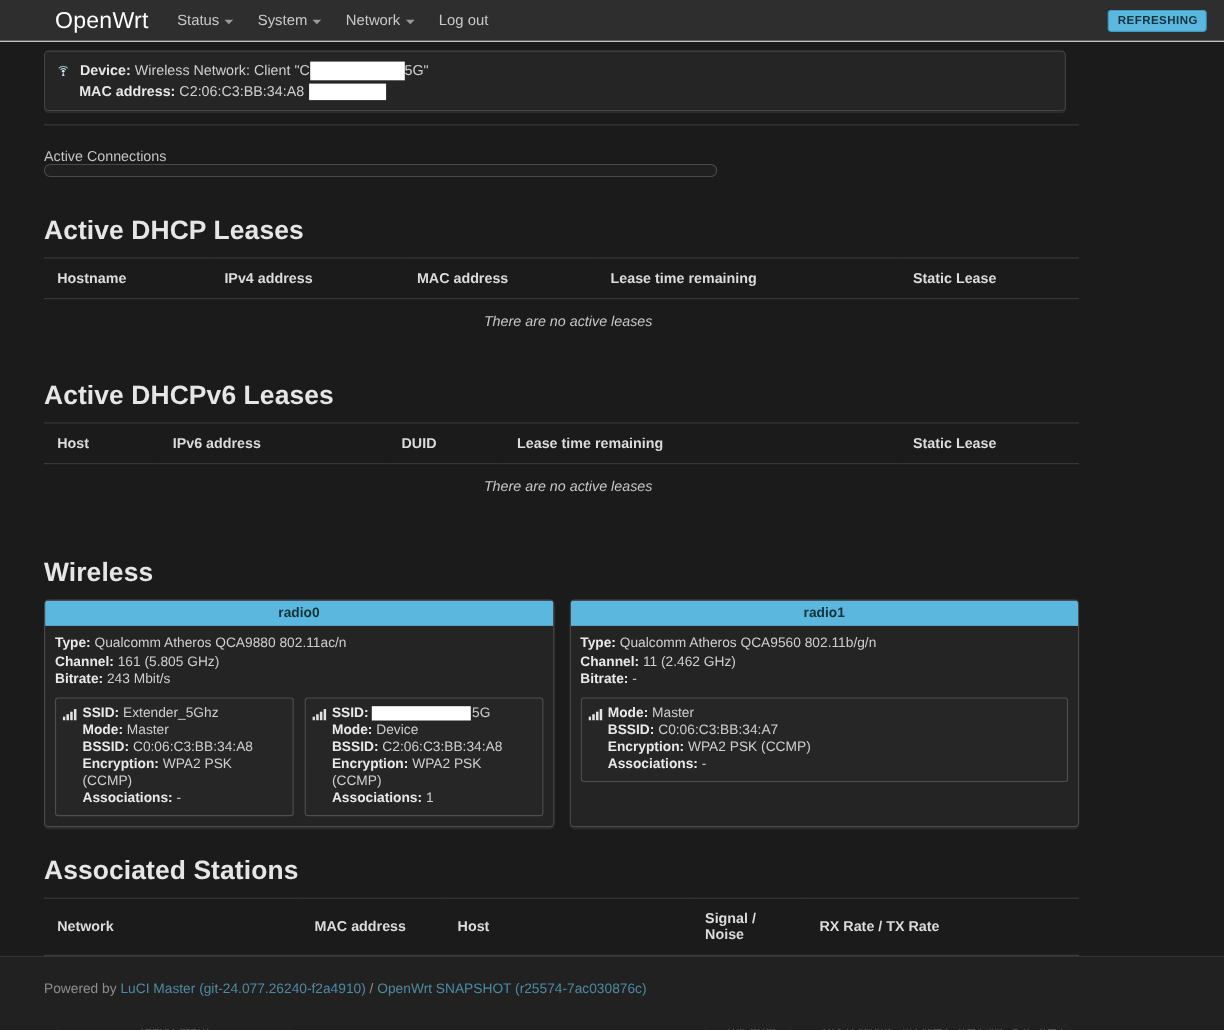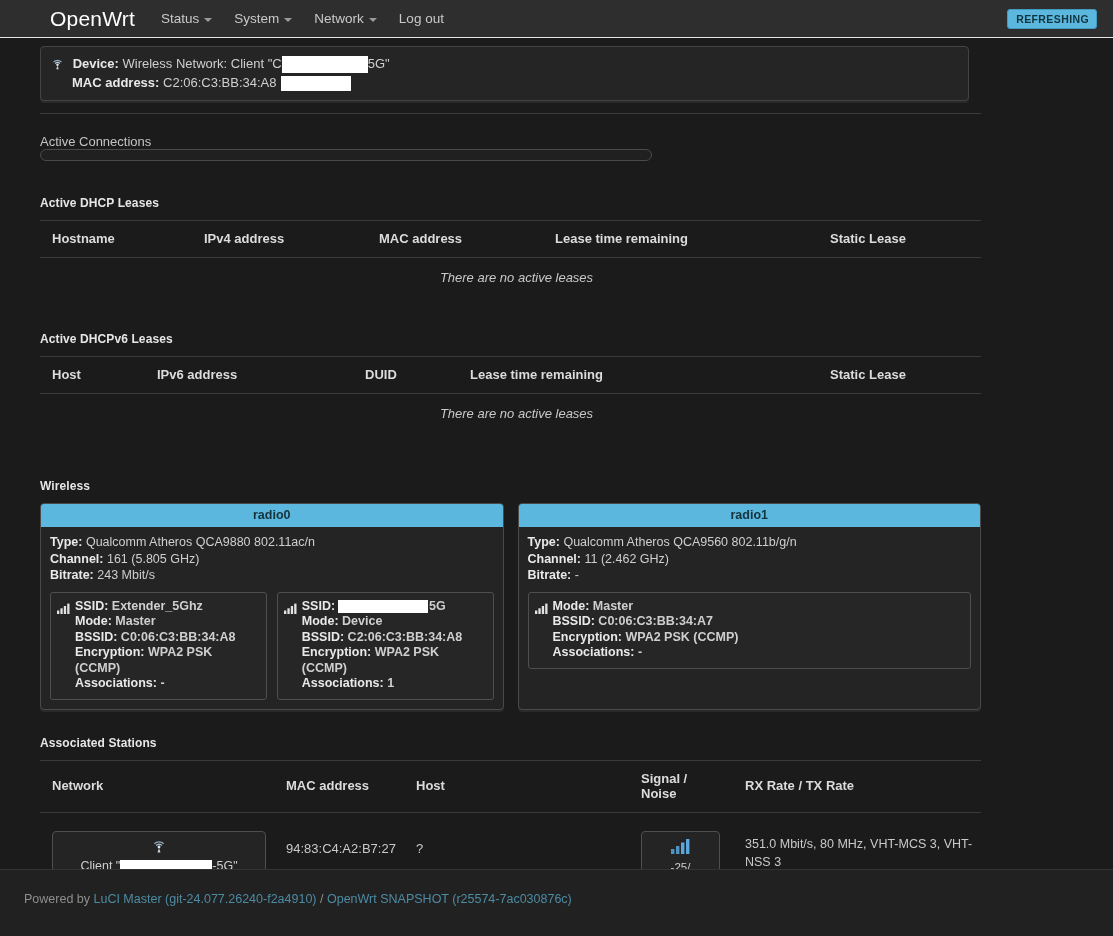--- a/index.html
+++ b/index.html
@@ -65,21 +65,21 @@
   .conn-label { width: 308px; font-size: 13px; color: #c4c4c4; padding-top: 7px; }
   .conn-right { width: 612px; }
   .conn-val { font-size: 12.5px; color: #c9c9c9; margin-bottom: 3px; }
   .progress {
     height: 12px; border: 1px solid #4a4a4a; border-radius: 6px;
     background: #202020;
   }
 
   
   h2.sec {
-    font-size: 12px; font-weight: bold; color: #e6e6e6;
+    font-size: 24px; font-weight: bold; color: #e6e6e6;
     margin: 35px 0 10px 0; letter-spacing: .1px;
   }
   h2.sec.tight { margin-top: 26px; }
 
   
   table.t { width: 941px; border-collapse: collapse; }
   table.t th {
     text-align: left; font-size: 13px; font-weight: bold; color: #dcdcdc;
     padding: 10px 0 11px 12px;
     border-top: 1px solid #3b3b3b; border-bottom: 1px solid #3b3b3b;
@@ -101,21 +101,21 @@
     background: #242424; overflow: hidden;
     box-shadow: 0 2px 0 #2a2a2a;
   }
   .radio-head {
     background: #5bb7dd; color: #14333d; text-align: center;
     font-size: 12.5px; font-weight: bold; padding: 4px 0 5px 0;
   }
   .radio-body { padding: 7px 9px 9px 9px; }
   .kv { font-size: 12.5px; line-height: 16.5px; color: #cfcfcf; }
   .kv b { color: #e9e9e9; }
-  .iface-wrap { display: flex; gap: 10px; margin-top: 8px; font-weight: bold; }
+  .iface-wrap { display: flex; gap: 10px; margin-top: 8px; }
   .iface {
     flex: 1 1 0; border: 1px solid #4f4f4f; border-radius: 3px;
     background: #262626; padding: 6px 8px 7px 8px;
     position: relative;
   }
   .iface .kv { line-height: 15.5px; }
   .iface-first { padding-left: 24px; }
   .sig-ico { position: absolute; left: 6px; top: 7px; }
 
   
@@ -136,21 +136,21 @@
   
   .redact { display: inline-block; background: #fff; vertical-align: middle; }
 
   
   .footer-sep { position:absolute; left:0; top:869px; width:1113px; height:1px; background:#333; }
   .footer {
     position: absolute; left: 0; top: 870px; width: 1113px; height: 66px;
     background: #212121;
   }
   .footer-txt {
-    position: absolute; left: 24px; top: 22px;
+    position: absolute; left: 40px; top: 22px;
     font-size: 12.5px; color: #8e8e8e;
   }
   .footer-txt a { color: #4d8ba3; text-decoration: none; }
 </style>
 </head>
 <body>
 
 <div id="page">
 
   <div class="topbar">

